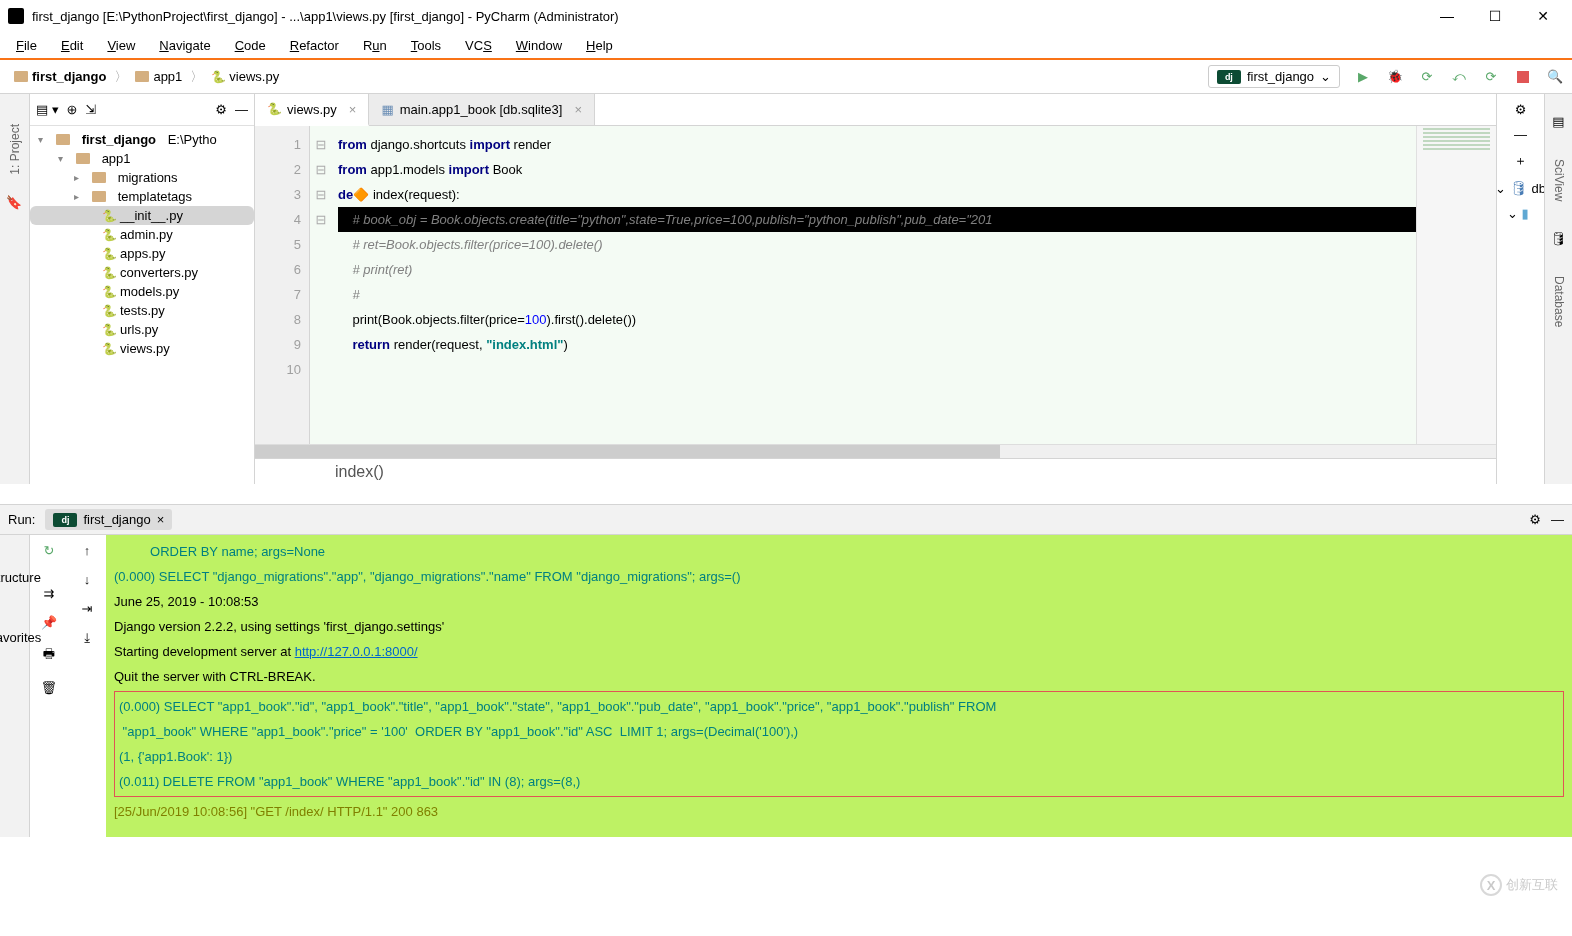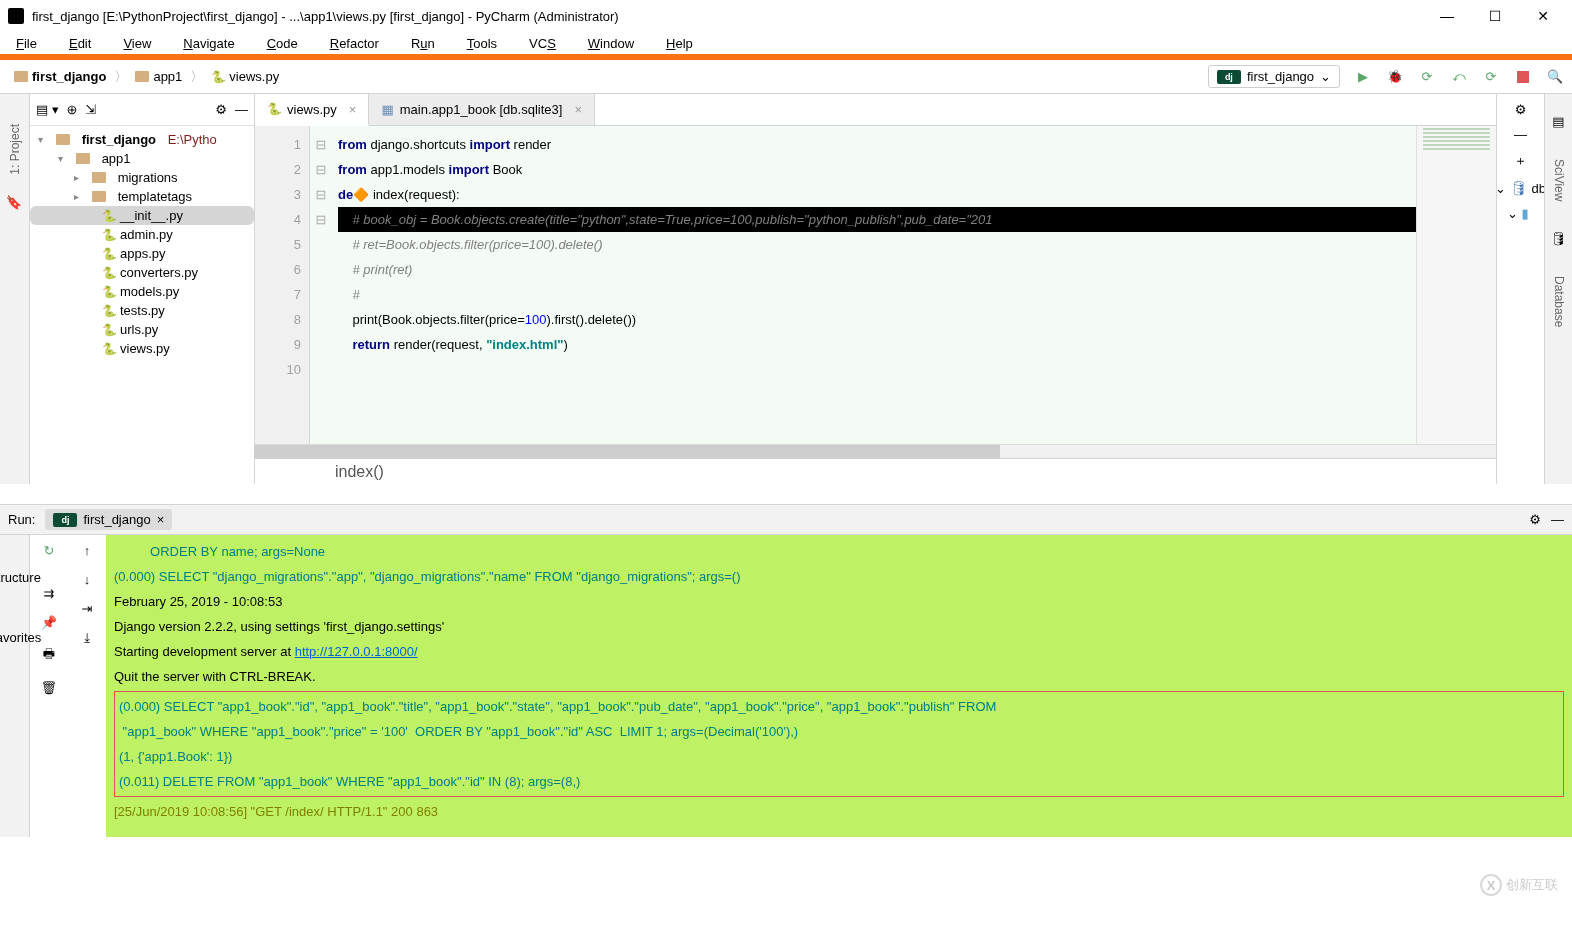--- a/index.html
+++ b/index.html
@@ -2,21 +2,21 @@
 <html><head>
 <meta charset="utf-8">
 <style>
 * { margin:0; padding:0; box-sizing:border-box; font-family:"Segoe UI",Arial,sans-serif; font-size:13px; }
 body { width:1572px; height:936px; background:#fff; overflow:hidden; position:relative; }
 .titlebar { height:32px; display:flex; align-items:center; padding:0 8px; background:#fff; }
 .titlebar .app-icon { width:16px; height:16px; background:#000; margin-right:8px; border-radius:2px; }
 .titlebar .title { flex:1; font-size:13px; color:#000; }
 .win-controls { display:flex; gap:18px; margin-right:6px; }
 .win-controls span { width:30px; text-align:center; font-size:14px; cursor:pointer; }
-.menubar { height:28px; display:flex; align-items:center; padding:0 8px; gap:16px; border-bottom:6px solid #f97316; }
+.menubar { height:28px; display:flex; align-items:center; padding:0 8px; gap:8px; border-bottom:2px solid #f97316; }
 .menubar span { padding:4px 8px; cursor:pointer; }
 .menubar span u { text-decoration:underline; }
 .navbar { height:34px; display:flex; align-items:center; padding:0 8px; border-bottom:1px solid #d4d4d4; }
 .bc-item { display:flex; align-items:center; gap:4px; padding:2px 6px; cursor:pointer; }
 .bc-sep { color:#999; margin:0 2px; }
 .folder-ico { width:14px; height:11px; background:#d4af80; border-radius:1px; display:inline-block; }
 .py-ico { width:14px; height:14px; display:inline-block; position:relative; }
 .py-ico::before { content:"🐍"; font-size:12px; position:absolute; }
 .nav-right { margin-left:auto; display:flex; align-items:center; gap:14px; }
 .run-config { display:flex; align-items:center; gap:6px; border:1px solid #ccc; padding:3px 8px; border-radius:3px; }
@@ -31,21 +31,21 @@
 .left-gutter .vlabel { writing-mode:vertical-lr; transform:rotate(180deg); font-size:12px; color:#666; display:flex; align-items:center; gap:4px; cursor:pointer; }
 
 .project-panel { width:225px; border-right:1px solid #d4d4d4; display:flex; flex-direction:column; }
 .panel-hdr { height:32px; display:flex; align-items:center; padding:0 6px; gap:8px; border-bottom:1px solid #e0e0e0; }
 .panel-hdr .spacer { flex:1; }
 .tree { flex:1; overflow:auto; padding:4px 0; }
 .tree-item { display:flex; align-items:center; gap:4px; padding:2px 0 2px 8px; cursor:pointer; white-space:nowrap; }
 .tree-item.sel { background:#d5d5d5;border-radius:6px; }
 .tree-item .chev { width:14px; color:#888; font-size:10px; }
 .tree-item .indent { display:inline-block; }
-.gray-txt { color:#7f1d1d; }
+.gray-txt { color:#000000; }
 
 .editor-area { flex:1; display:flex; flex-direction:column; }
 .tabs { height:32px; display:flex; align-items:stretch; border-bottom:1px solid #d4d4d4; }
 .tab { display:flex; align-items:center; gap:6px; padding:0 12px; border-right:1px solid #d4d4d4; cursor:pointer; background:#ececec; }
 .tab.active { background:#fff; border-bottom:2px solid #fff; margin-bottom:-1px; }
 .tab .x { color:#999; margin-left:6px; }
 .table-ico { color:#6b8eb5; }
 
 .code-wrap { flex:1; display:flex; position:relative; overflow:hidden; background:#f4fbf4; }
 .gutter { width:55px; background:#f0f0f0; border-right:1px solid #d4d4d4; text-align:right; padding:6px 8px 0 0; color:#a0a0a0; font-family:Consolas,monospace; font-size:14px; line-height:25px; }
@@ -310,21 +310,21 @@
     </div>
     <div class="run-tools2">
       <span>↑</span>
       <span>↓</span>
       <span>⇥</span>
       <span>⤓</span>
     </div>
     <div class="console" id="console">
         <div class="con-line con-teal">          ORDER BY name; args=None</div>
         <div class="con-line con-teal">(0.000) SELECT "django_migrations"."app", "django_migrations"."name" FROM "django_migrations"; args=()</div>
-        <div class="con-line ">February 25, 2019 - 10:08:53</div>
+        <div class="con-line ">June 25, 2019 - 10:08:53</div>
         <div class="con-line ">Django version 2.2.2, using settings 'first_django.settings'</div>
         <div class="con-line">Starting development server at <a class="con-link">http://127.0.0.1:8000/</a></div>
         <div class="con-line ">Quit the server with CTRL-BREAK.</div>
         <div class="con-box">
           <div class="con-line con-teal">(0.000) SELECT "app1_book"."id", "app1_book"."title", "app1_book"."state", "app1_book"."pub_date", "app1_book"."price", "app1_book"."publish" FROM</div>
           <div class="con-line con-teal"> "app1_book" WHERE "app1_book"."price" = '100'  ORDER BY "app1_book"."id" ASC  LIMIT 1; args=(Decimal('100'),)</div>
           <div class="con-line con-teal">(1, {'app1.Book': 1})</div>
           <div class="con-line con-teal">(0.011) DELETE FROM "app1_book" WHERE "app1_book"."id" IN (8); args=(8,)</div>
         </div>
         <div class="con-line con-gold">[25/Jun/2019 10:08:56] "GET /index/ HTTP/1.1" 200 863</div>

